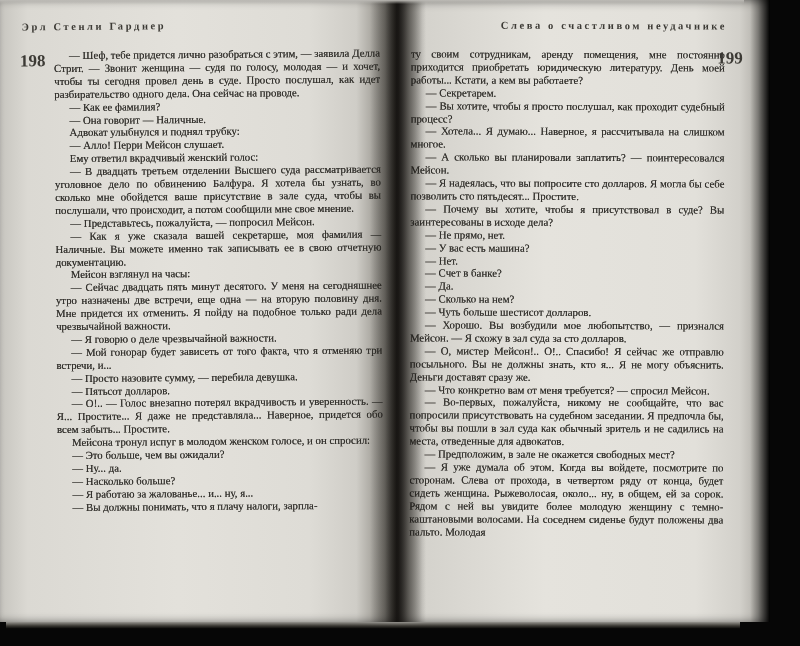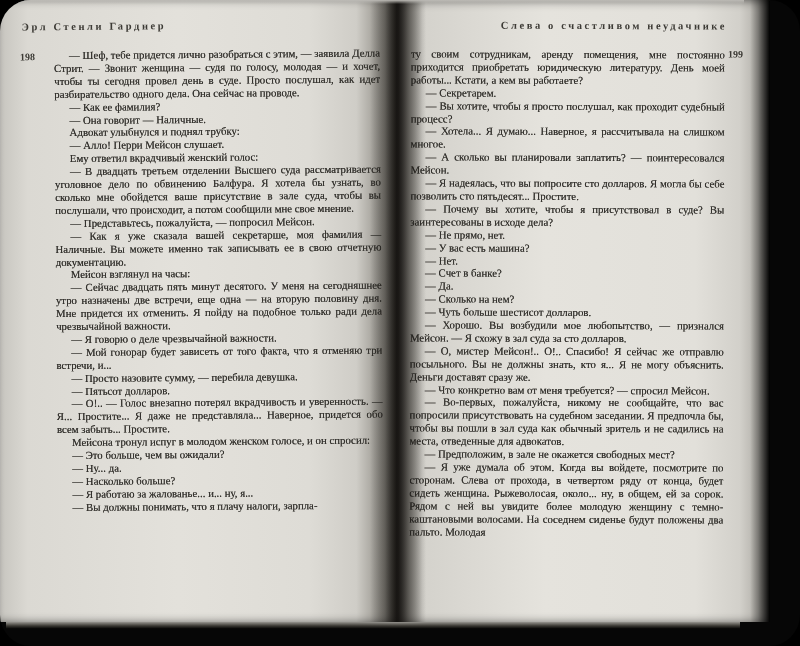--- a/index.html
+++ b/index.html
@@ -2,21 +2,20 @@
 <html lang="ru"><head>
 <meta charset="utf-8">
 <style>
   html,body{margin:0;padding:0;background:#000;}
   .scene{
     position:relative;
     width:800px;height:646px;
     background:#060606;
     overflow:hidden;
     font-family:"Liberation Serif","DejaVu Serif",serif;
-    border-radius:31px;
   }
   .book{
     position:absolute;left:0;top:0;
     width:770px;height:622px;
     display:flex;
   }
   .book::before{
     content:'';position:absolute;left:0;right:26px;top:0;height:4px;
     background:linear-gradient(to bottom,#bdbbb6,rgba(189,187,182,0));
     z-index:6;pointer-events:none;
@@ -61,21 +60,21 @@
   .running-header{
     position:absolute;top:20px;
     font-size:10.5px;font-weight:bold;letter-spacing:2.6px;
     color:#3c3a35;white-space:nowrap;
   }
   .running-header.left{left:24px;}
   .running-header.right{right:44px;}
 
   .page-number{
     position:absolute;
-    font-size:10px;font-weight:bold;color:#3c3a35;
+    font-size:17px;font-weight:bold;color:#3c3a35;
   }
   .page-number.left{left:22px;top:50px;}
   .page-number.right{right:28px;top:48px;}
 
   .page-text{
     position:absolute;top:48px;bottom:8px;
     font-size:10.8px;line-height:12.9px;
     color:#33312d;
     text-align:justify;
     text-shadow:0 0 .5px rgba(51,49,45,.85);

